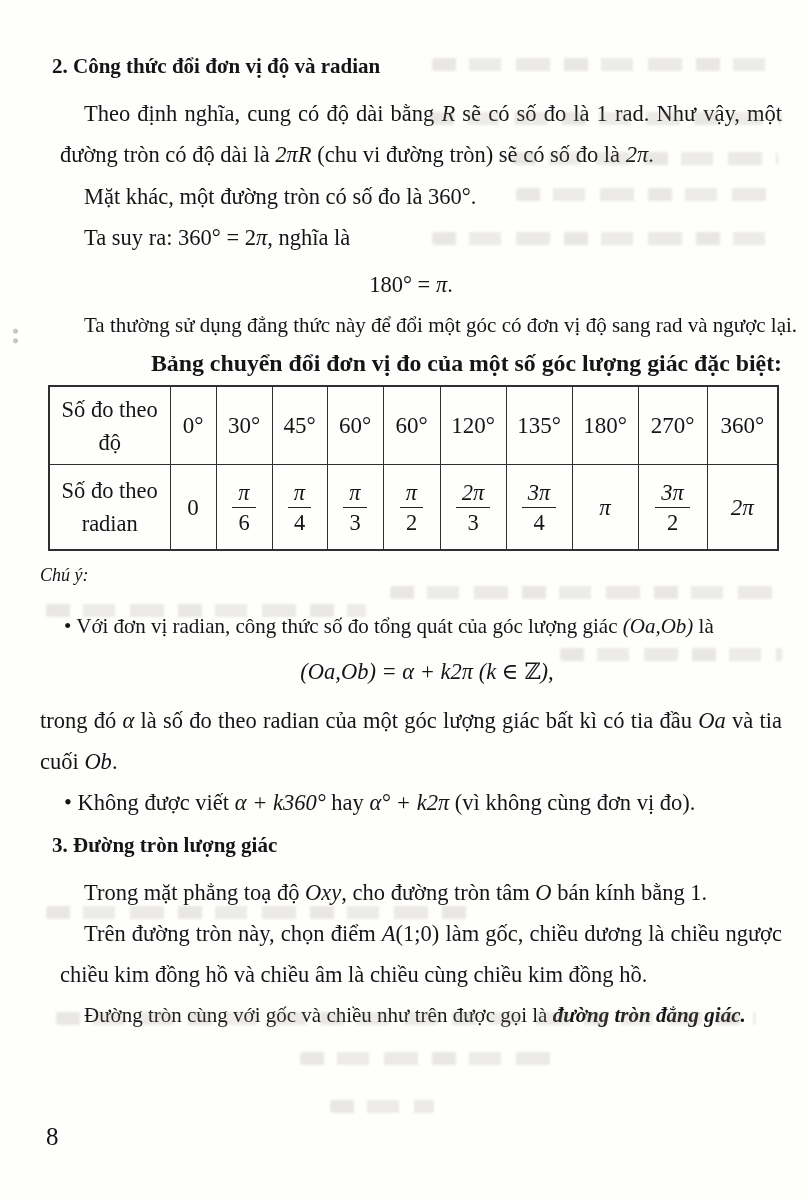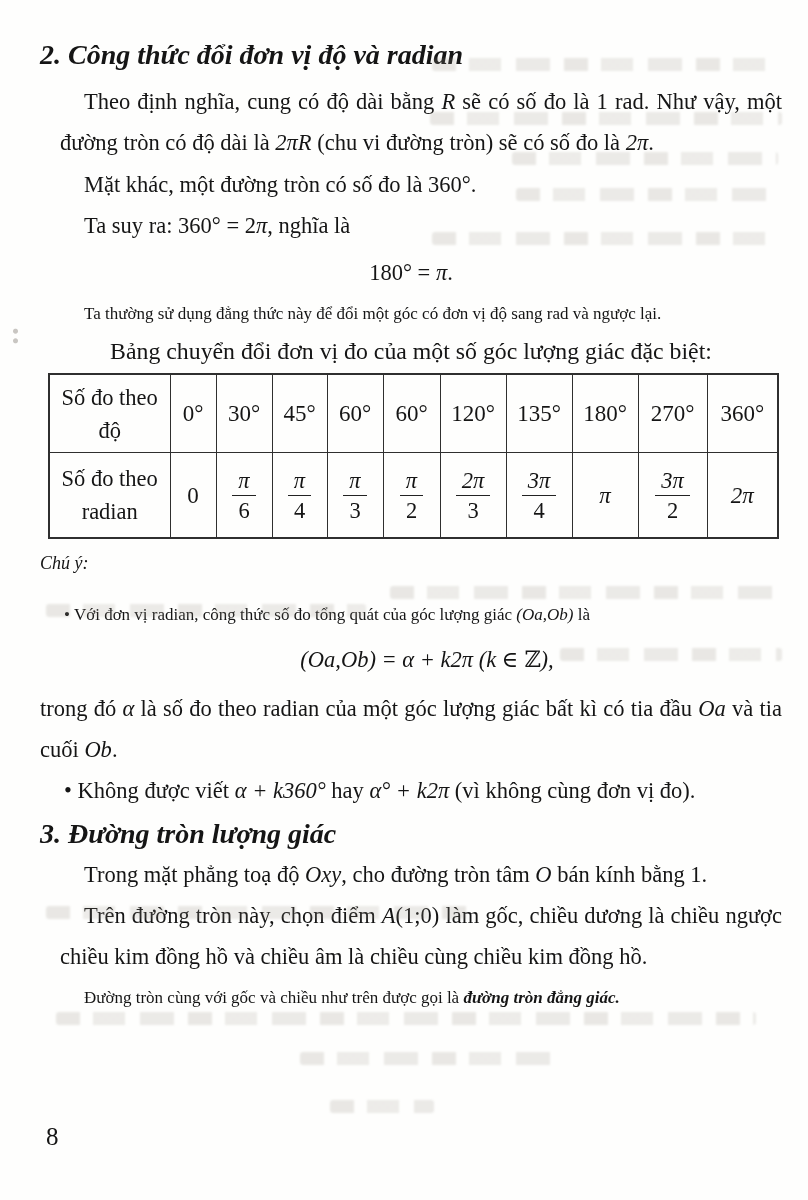--- a/index.html
+++ b/index.html
@@ -12,31 +12,31 @@
     box-sizing:border-box;
     padding:40px 26px 0 40px;
     font-family:"Liberation Serif","DejaVu Serif",serif;
     font-size:22.5px;
     color:#151515;
     line-height:41px;
   }
   .it{font-style:italic;}
   .bo{font-weight:bold;}
   h2.sect{
-    font-size:28px;line-height:29px;margin:0;
-    font-weight:bold;font-style:italic;
+    font-size:21px;line-height:29px;margin:12px;
+    font-weight:bold;
   }
   p{margin:0;}
   .para{text-align:justify;}
   .indent{text-indent:24px;margin-left:20px;}
   .nowrap{white-space:nowrap;}
-  .small{font-size:17px;}
+  .small{font-size:21px;}
   .eq{text-align:center;}
   .tbl-title{
-    text-align:center;font-weight:normal;font-size:23.8px;line-height:31px;
+    text-align:right;font-weight:bold;font-size:23.8px;line-height:31px;
   }
   table.conv{
     border-collapse:collapse;
     margin:6px 0 0 8px;
     table-layout:fixed;
     width:730px;
     text-align:center;
     font-size:23px;
     border:2.4px solid #2f2f2f;
   }

